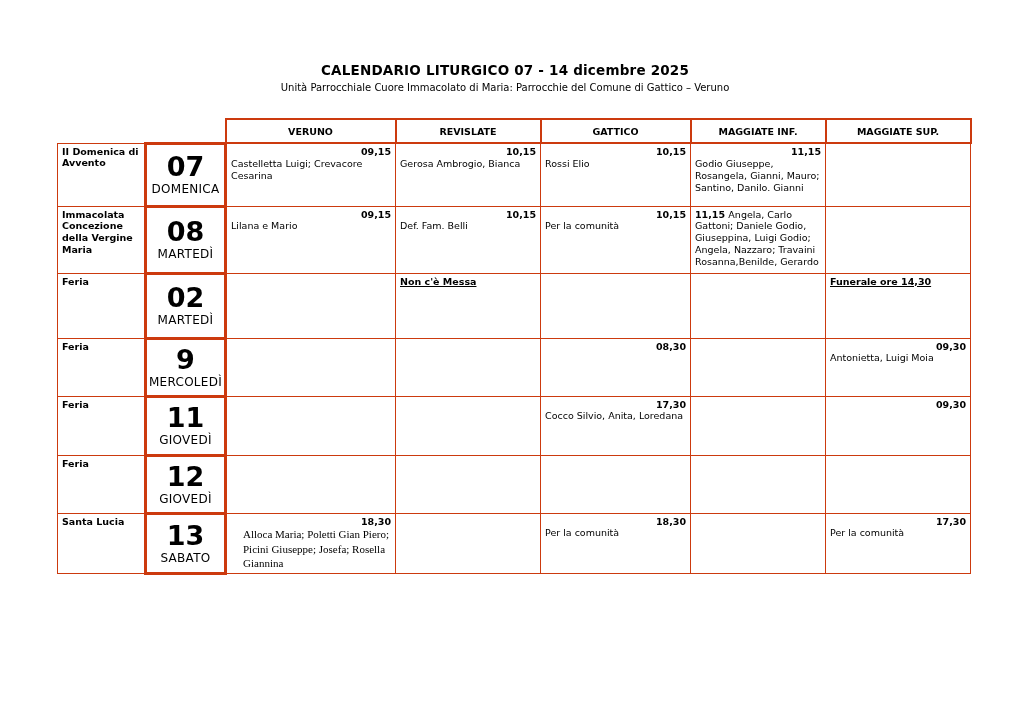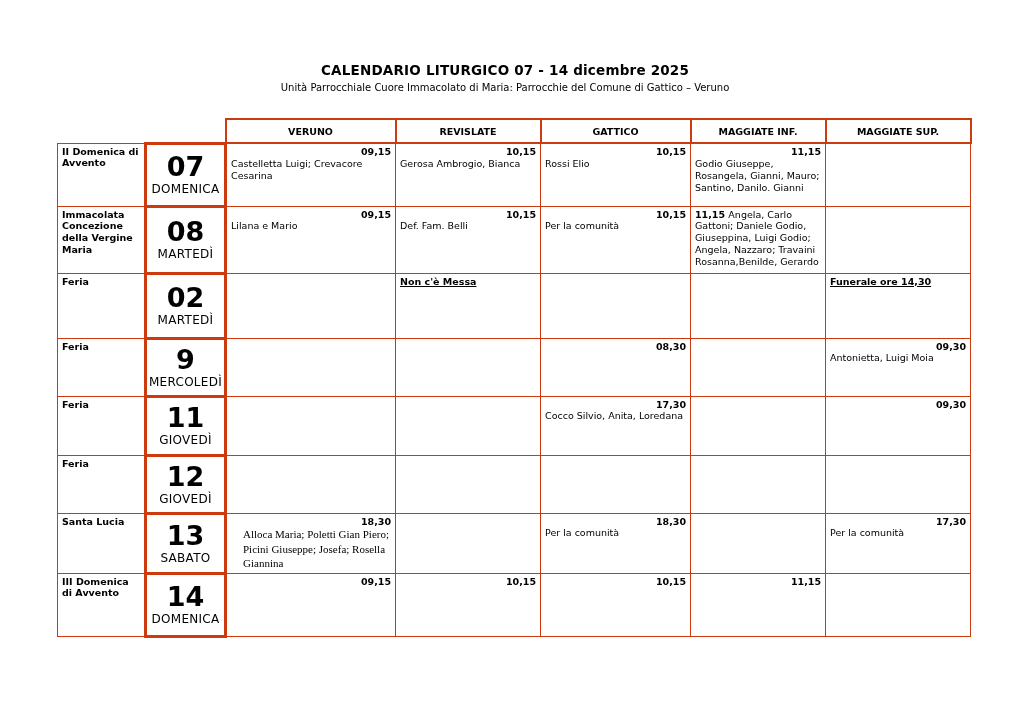--- a/index.html
+++ b/index.html
@@ -223,36 +223,16 @@
           <td>
             <div class="mass-time">18,30</div>
             <div class="mass-names">Per la comunità</div>
           </td>
           <td></td>
           <td>
             <div class="mass-time">17,30</div>
             <div class="mass-names">Per la comunità</div>
           </td>
         </tr>
-        <tr>
-          <td class="feast-cell">III Domenica di Avvento</td>
-          <td class="day-cell">
-            <div class="day-number">14</div>
-            <div class="day-name">DOMENICA</div>
-          </td>
-          <td>
-            <div class="mass-time">09,15</div>
-          </td>
-          <td>
-            <div class="mass-time">10,15</div>
-          </td>
-          <td>
-            <div class="mass-time">10,15</div>
-          </td>
-          <td>
-            <div class="mass-time">11,15</div>
-          </td>
-          <td></td>
-        </tr>
       </tbody>
   </table>
 
 </div>
 
 </body></html>

